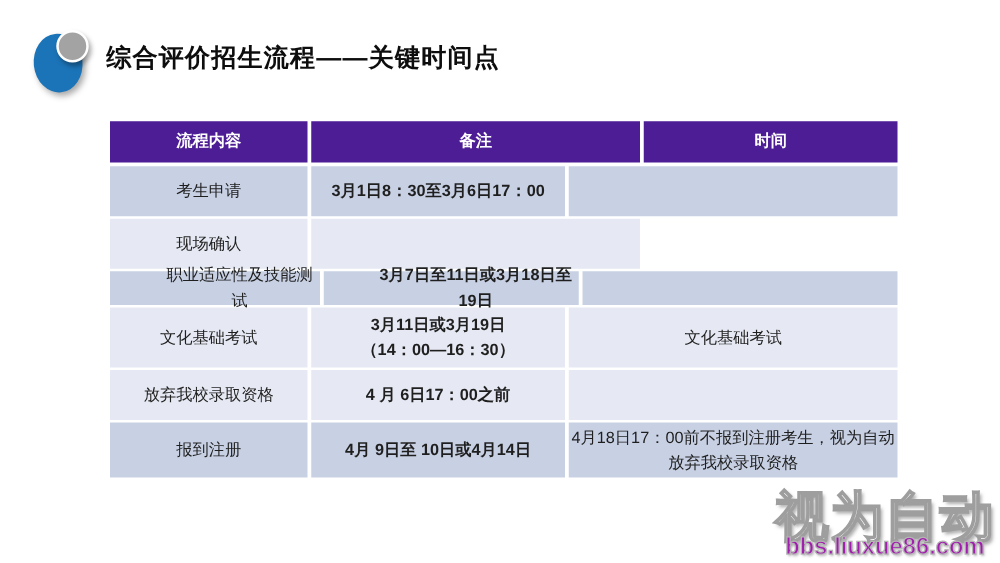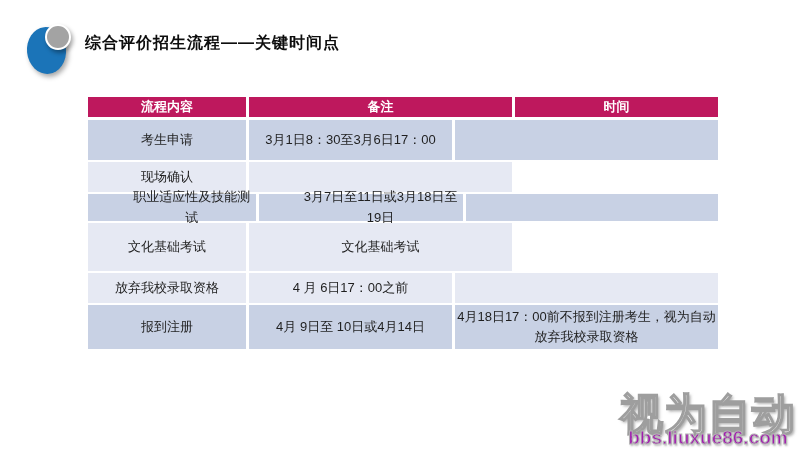--- a/index.html
+++ b/index.html
@@ -29,21 +29,21 @@
     background: #a3a3a3;
     border: 2px solid #ffffff;
     border-radius: 50%;
     box-shadow: 2px 3px 4px rgba(0,0,0,0.35);
   }
 
   
   .page-title {
     position: absolute;
     left: 85px; top: 33px;
-    font-size: 16px;
+    font-size: 20px;
     font-weight: bold;
     color: #0d0d0d;
     letter-spacing: 1px;
     white-space: nowrap;
   }
 
   
   .timeline-table {
     position: absolute;
     left: 88px; top: 97px;
@@ -59,33 +59,33 @@
     display: flex;
     flex-direction: column;
     align-items: center;
     justify-content: center;
     text-align: center;
     font-size: 13px;
     color: #1f1f1f;
     line-height: 1.55;
   }
   .c1 { width: 158px; }
-  .c2 { width: 203px; }
+  .c2 { width: 203px; font-weight: bold; }
   .c3 { width: 263px; }
   .t-header .t-cell {
-    background: #be185d;
+    background: #4c1d95;
     color: #ffffff;
     font-weight: bold;
-    height: 20px;
+    height: 33px;
     font-size: 13px;
   }
   .r-dark  .t-cell { background: #c8d1e4; }
   .r-light .t-cell { background: #e6e9f3; }
   .h40 { height: 40px; text-align: right; }
-  .h28 { height: 30px; }
+  .h28 { height: 40px; }
   .h27 { height: 27px; padding-left: 40px; }
   .h48 { height: 48px; }
   .h44 { height: 44px; }
 
   
   .watermark {
     position: absolute;
     right: 4px; bottom: 1px;
     text-align: center;
     z-index: 5;
@@ -141,20 +141,24 @@
     </div>
 
     <div class="t-row r-dark">
       <div class="t-cell c1 h27">职业适应性及技能测试</div>
       <div class="t-cell c2 h27">3月7日至11日或3月18日至19日</div>
       <div class="t-cell c3 h27"></div>
     </div>
 
     <div class="t-row r-light">
       <div class="t-cell c1 h48">文化基础考试</div>
+      <div class="t-cell c2 h48">
+        <span>3月11日或3月19日</span>
+        <span>（14：00—16：30）</span>
+      </div>
       <div class="t-cell c3 h48">文化基础考试</div>
     </div>
 
 
     <div class="t-row r-light">
       <div class="t-cell c1 h28">放弃我校录取资格</div>
       <div class="t-cell c2 h28">4 月 6日17：00之前</div>
       <div class="t-cell c3 h28"></div>
     </div>
 

